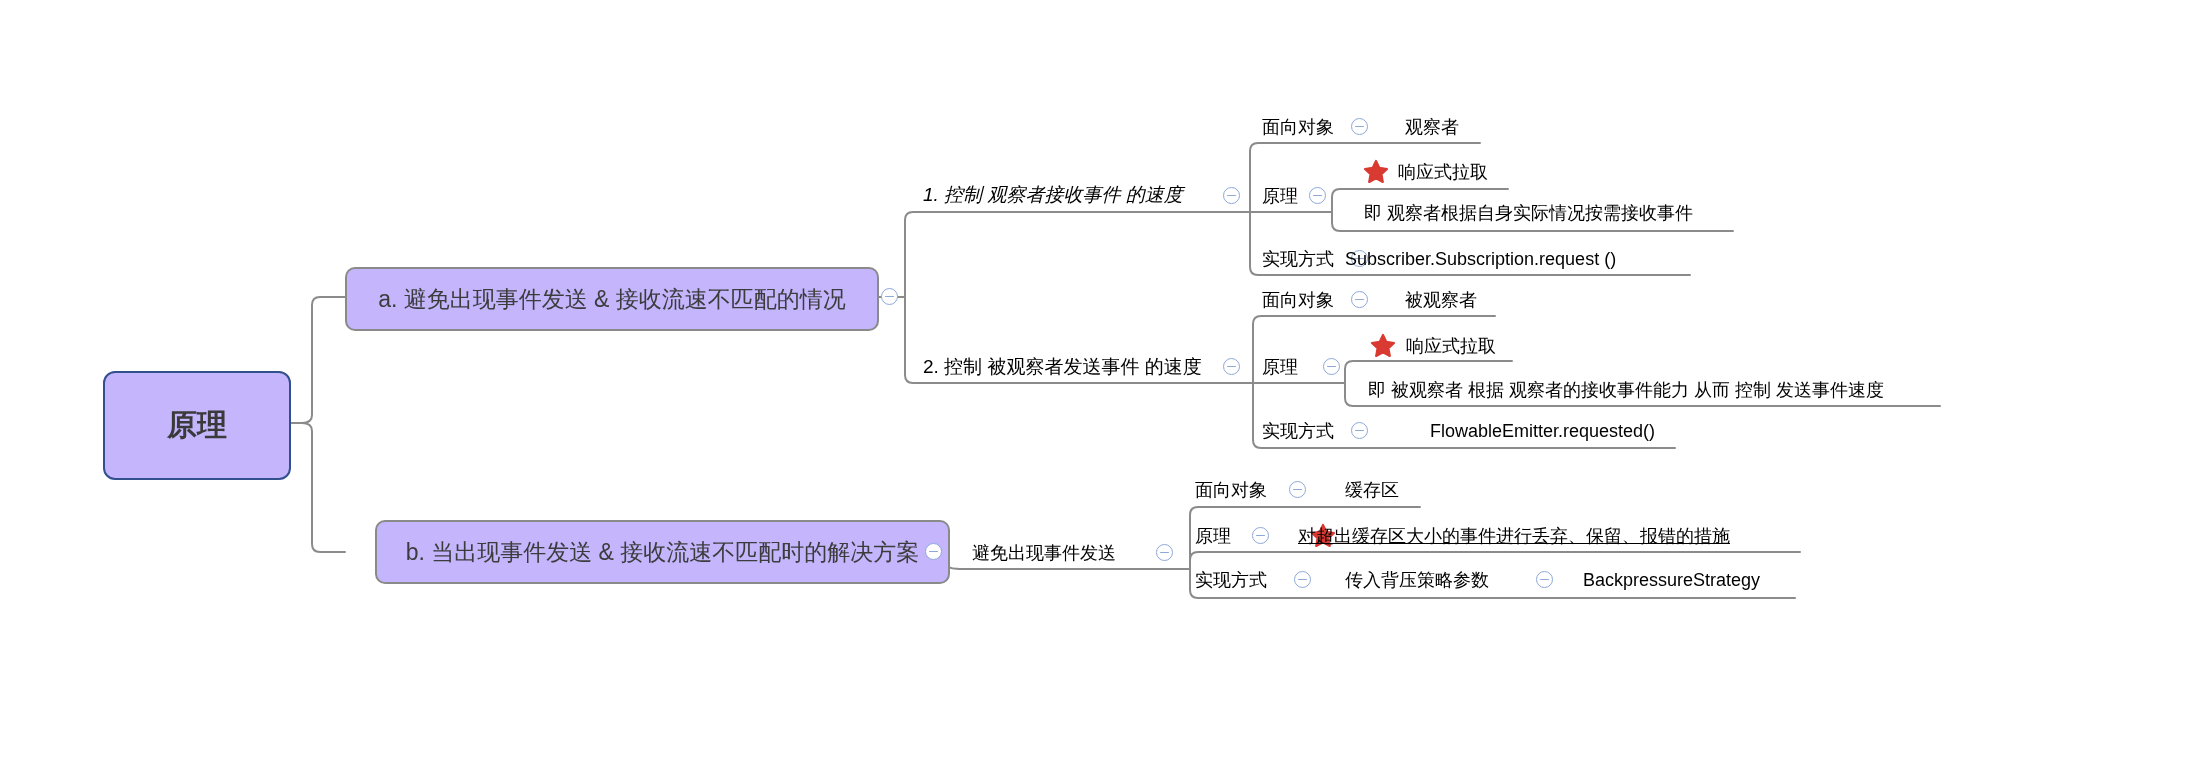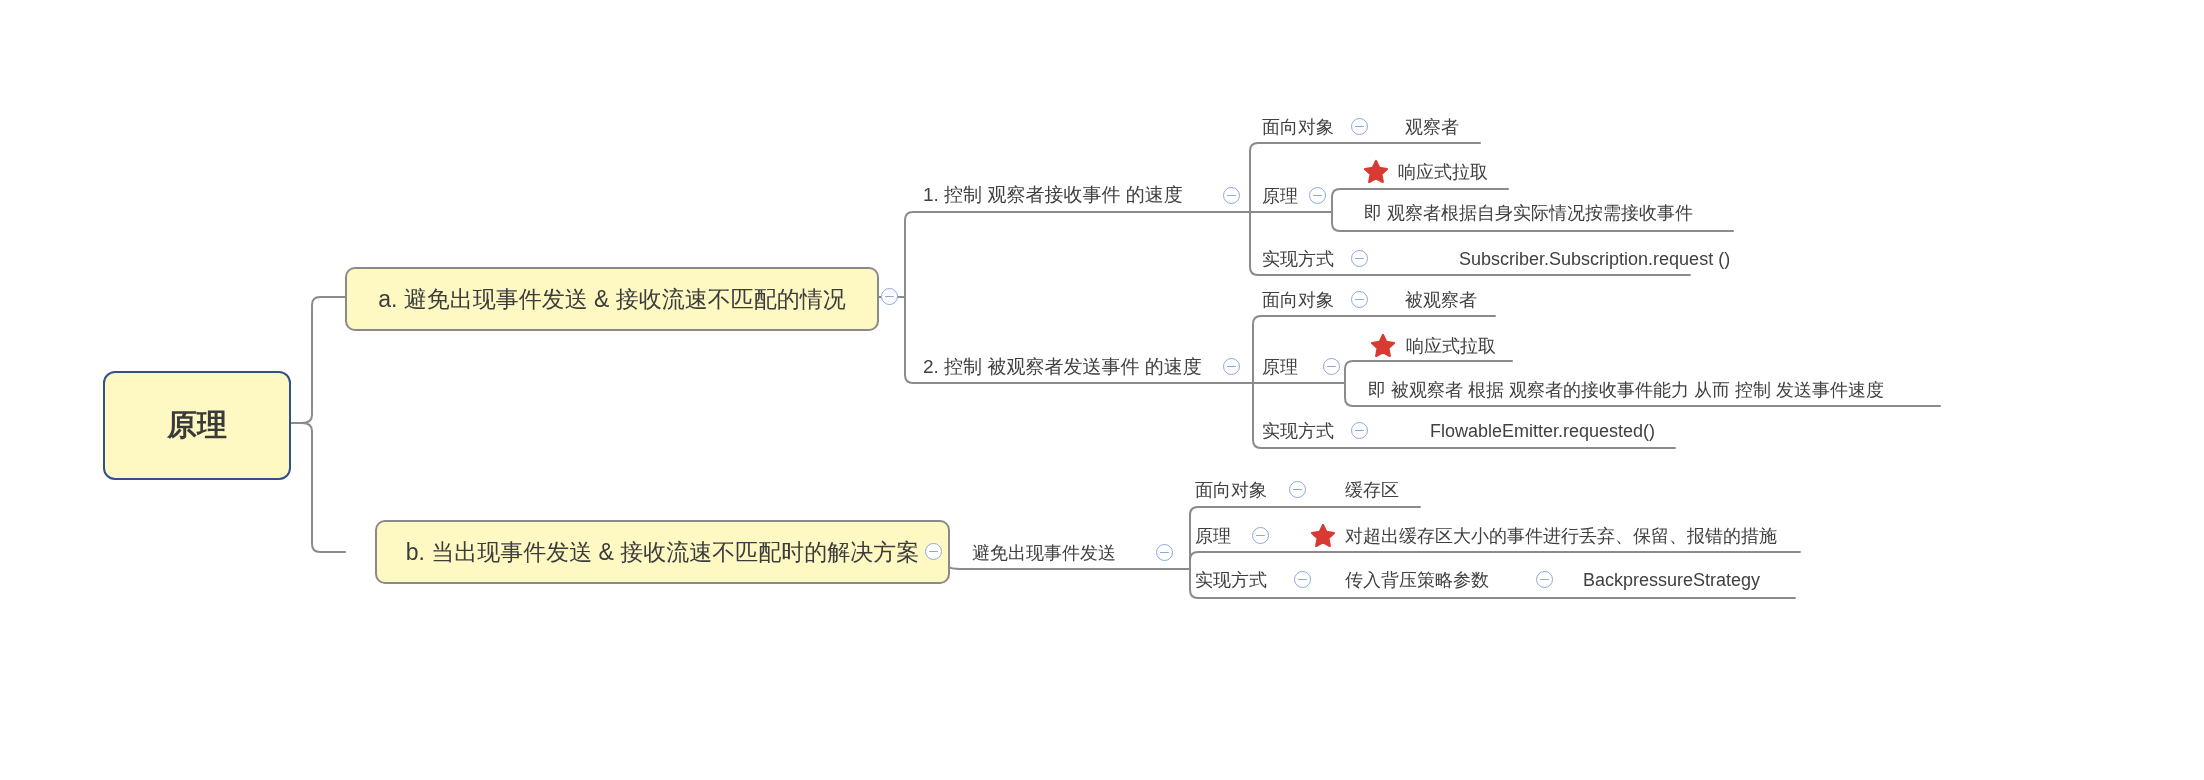--- a/index.html
+++ b/index.html
@@ -1,25 +1,25 @@
 <!DOCTYPE html>
 <html><head>
 <meta charset="utf-8">
 <style>
   html,body{margin:0;padding:0;background:#ffffff;}
   #canvas{
     position:relative;width:2204px;height:780px;background:#ffffff;overflow:hidden;
     font-family:"Liberation Sans","DejaVu Sans",sans-serif;color:#3c3c3c;
   }
   #lines{position:absolute;left:0;top:0;pointer-events:none;}
-  .t{position:absolute;white-space:nowrap;font-size:18px;line-height:22px;color:#404040;cursor:default;}
+  .t{position:absolute;white-space:nowrap;font-size:18px;line-height:22px;color:#000000;cursor:default;}
   .t.lg{font-size:19px;line-height:24px;}
   .box{
     position:absolute;display:flex;align-items:center;justify-content:center;
-    border:2px solid #8a8a8a;border-radius:10px;background:#fef9c3;
+    border:2px solid #8a8a8a;border-radius:10px;background:#c4b5fd;
     font-size:23px;color:#3c3c3c;white-space:nowrap;
   }
   .box.root{
     border:2px solid #33508e;border-radius:12px;font-size:30px;font-weight:bold;color:#3a3a3a;
   }
   .collapse{
     position:absolute;width:15px;height:15px;border:1.5px solid #8ea8d9;border-radius:50%;
     background:#ffffff;box-sizing:content-box;cursor:pointer;
   }
   .collapse::after{
@@ -57,38 +57,38 @@
   </svg>
 
   <div class="box root" style="left:103px;top:371px;width:184px;height:105px;">原理</div>
 
   <div class="box" style="left:345px;top:267px;width:530px;height:60px;">a. 避免出现事件发送 &amp; 接收流速不匹配的情况</div>
   <div class="box" style="left:345px;top:520px;width:571px;height:60px;margin-left:30px;">b. 当出现事件发送 &amp; 接收流速不匹配时的解决方案</div>
 
   <div class="collapse" style="left:881px;top:288px;"></div>
   <div class="collapse" style="left:925px;top:543px;"></div>
 
-  <div class="t lg" style="left:923px;top:183px;">1. 控制 观察者接收事件 的速度</div>
+  <div class="t lg" style="left:923px;top:183px;font-style:italic;">1. 控制 观察者接收事件 的速度</div>
   <div class="collapse" style="left:1223px;top:187px;"></div>
 
   <div class="t" style="left:1262px;top:116px;">面向对象</div>
   <div class="collapse" style="left:1351px;top:118px;"></div>
   <div class="t" style="left:1405px;top:116px;">观察者</div>
 
   <div class="t" style="left:1262px;top:185px;">原理</div>
   <div class="collapse" style="left:1309px;top:187px;"></div>
   <svg class="star" style="left:1363px;top:159px;" viewBox="0 0 24 24">
     <path d="M12 1.8 L15.1 8.2 L22.2 9.2 L17 14.1 L18.3 21.2 L12 17.8 L5.7 21.2 L7 14.1 L1.8 9.2 L8.9 8.2 Z" fill="#d93a31" stroke="#d93a31" stroke-width="2" stroke-linejoin="round"></path>
   </svg>
   <div class="t" style="left:1398px;top:161px;">响应式拉取</div>
   <div class="t" style="left:1364px;top:202px;">即 观察者根据自身实际情况按需接收事件</div>
 
   <div class="t" style="left:1262px;top:248px;">实现方式</div>
   <div class="collapse" style="left:1351px;top:250px;"></div>
-  <div class="t" style="left:1459px;top:248px;">Subscriber.Subscription.request ()</div>
+  <div class="t" style="left:1345px;top:248px;">Subscriber.Subscription.request ()</div>
 
   <div class="t lg" style="left:923px;top:355px;">2. 控制 被观察者发送事件 的速度</div>
   <div class="collapse" style="left:1223px;top:358px;"></div>
 
   <div class="t" style="left:1262px;top:289px;">面向对象</div>
   <div class="collapse" style="left:1351px;top:291px;"></div>
   <div class="t" style="left:1405px;top:289px;">被观察者</div>
 
   <div class="t" style="left:1262px;top:356px;">原理</div>
   <div class="collapse" style="left:1323px;top:358px;"></div>
@@ -107,21 +107,21 @@
 
   <div class="t" style="left:1195px;top:479px;">面向对象</div>
   <div class="collapse" style="left:1289px;top:481px;"></div>
   <div class="t" style="left:1345px;top:479px;">缓存区</div>
 
   <div class="t" style="left:1195px;top:525px;">原理</div>
   <div class="collapse" style="left:1252px;top:527px;"></div>
   <svg class="star" style="left:1310px;top:523px;" viewBox="0 0 24 24">
     <path d="M12 1.8 L15.1 8.2 L22.2 9.2 L17 14.1 L18.3 21.2 L12 17.8 L5.7 21.2 L7 14.1 L1.8 9.2 L8.9 8.2 Z" fill="#d93a31" stroke="#d93a31" stroke-width="2" stroke-linejoin="round"></path>
   </svg>
-  <div class="t" style="left:1345px;top:525px;">对超出缓存区大小的事件进行丢弃、保留、报错的措施</div>
+  <div class="t" style="left:1298px;top:525px;text-decoration:underline;">对超出缓存区大小的事件进行丢弃、保留、报错的措施</div>
 
   <div class="t" style="left:1195px;top:569px;">实现方式</div>
   <div class="collapse" style="left:1294px;top:571px;"></div>
   <div class="t" style="left:1345px;top:569px;">传入背压策略参数</div>
   <div class="collapse" style="left:1536px;top:571px;"></div>
   <div class="t" style="left:1583px;top:569px;">BackpressureStrategy</div>
 
 </div>
 
 </body></html>

